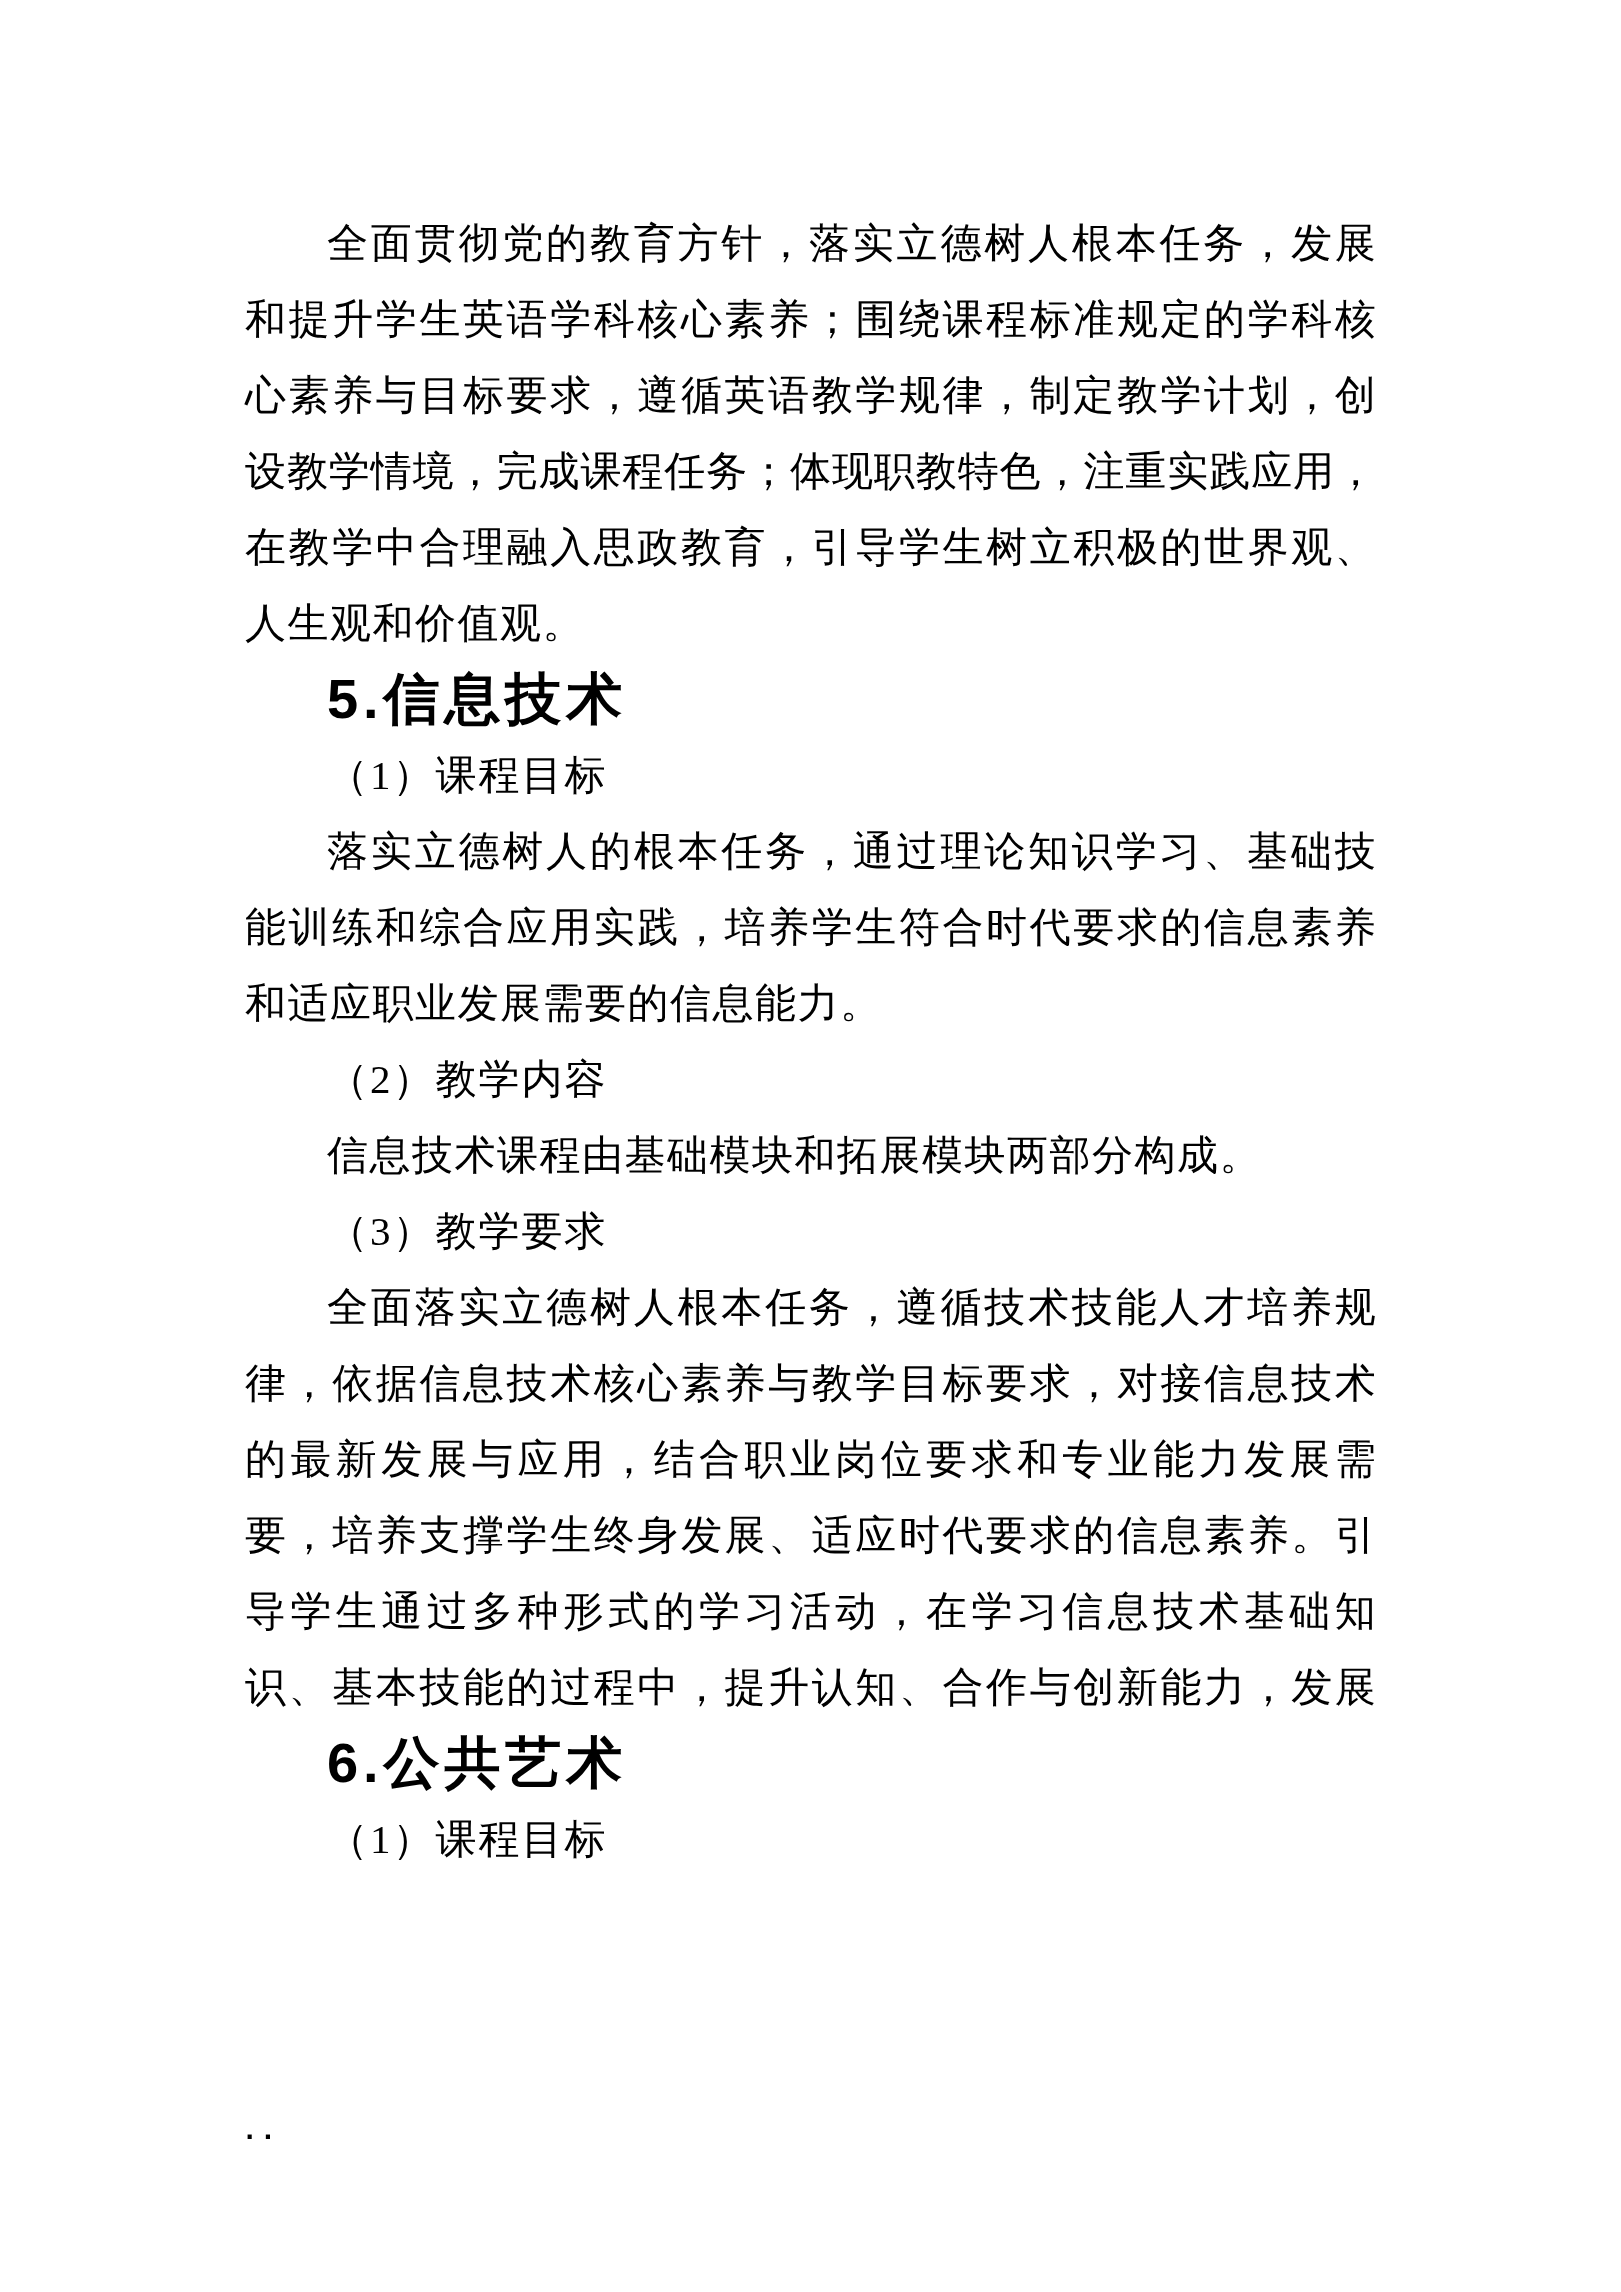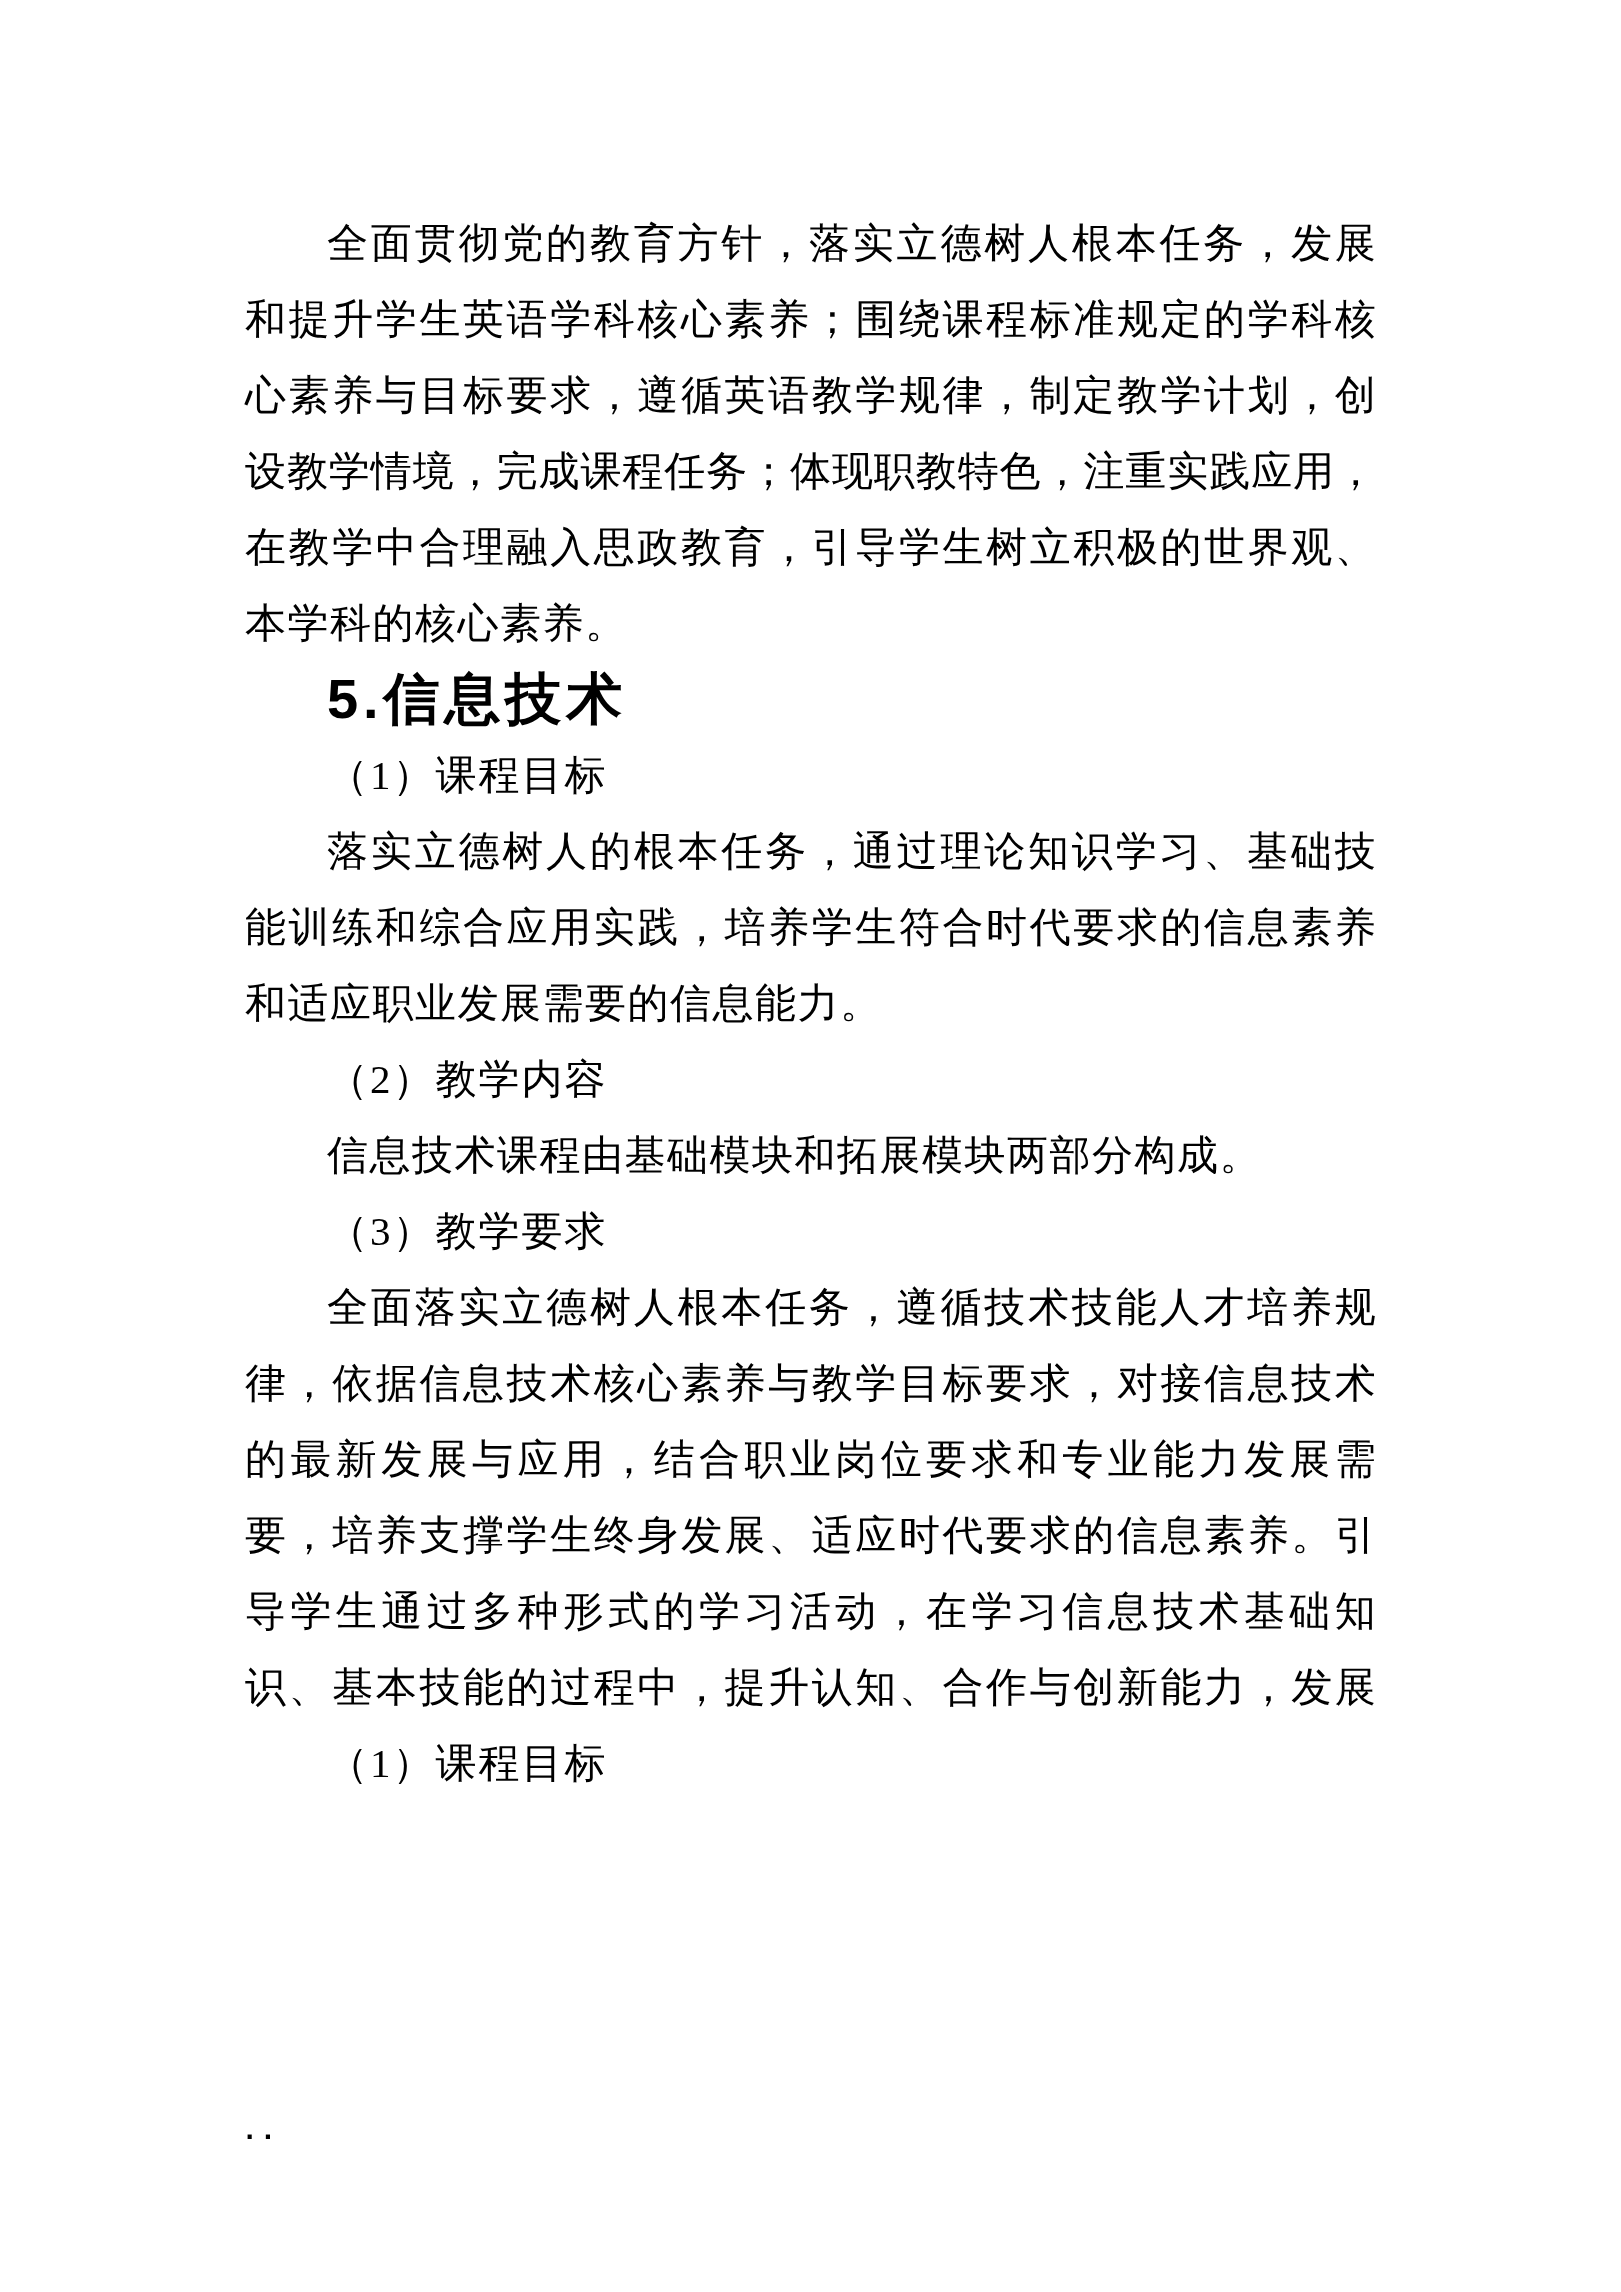--- a/index.html
+++ b/index.html
@@ -198,21 +198,21 @@
       <span>树</span>
       <span>立</span>
       <span>积</span>
       <span>极</span>
       <span>的</span>
       <span>世</span>
       <span>界</span>
       <span>观</span>
       <span>、</span>
     </div>
-    <div class="line paragraph rest">本学科的核心素养。</div>
+    <div class="line paragraph rest">人生观和价值观。</div>
     <div class="line heading indent rest">5.信息技术</div>
     <div class="line subheading indent rest">（1）课程目标</div>
     <div class="line paragraph indent full">
       <span>落</span>
       <span>实</span>
       <span>立</span>
       <span>德</span>
       <span>树</span>
       <span>人</span>
       <span>的</span>
@@ -423,17 +423,18 @@
       <span>作</span>
       <span>与</span>
       <span>创</span>
       <span>新</span>
       <span>能</span>
       <span>力</span>
       <span>，</span>
       <span>发</span>
       <span>展</span>
     </div>
+    <div class="line heading indent rest">6.公共艺术</div>
     <div class="line subheading indent rest">（1）课程目标</div>
   </div>
 
 <div class="footnote">..</div>
 
 
 </body></html>

